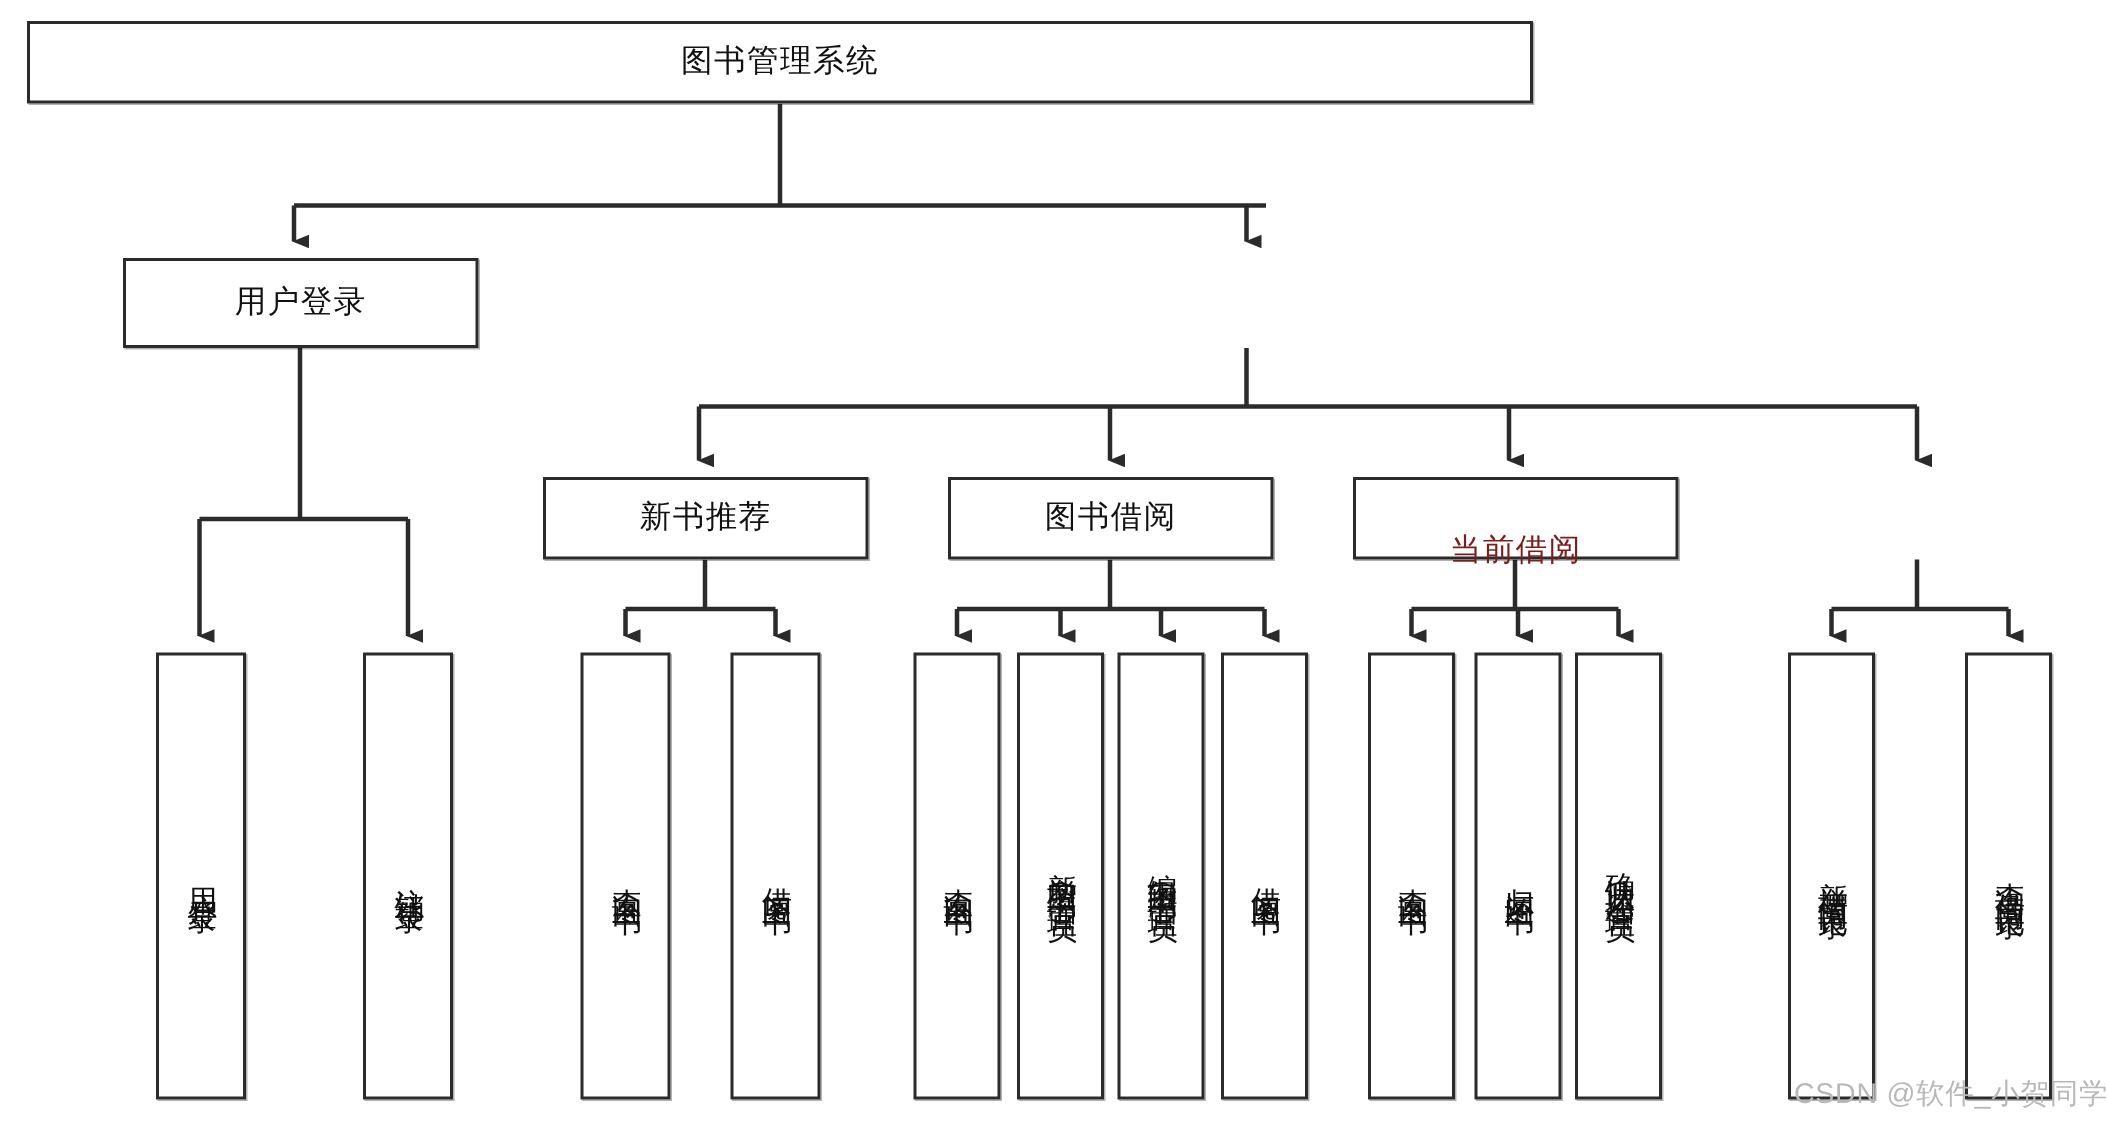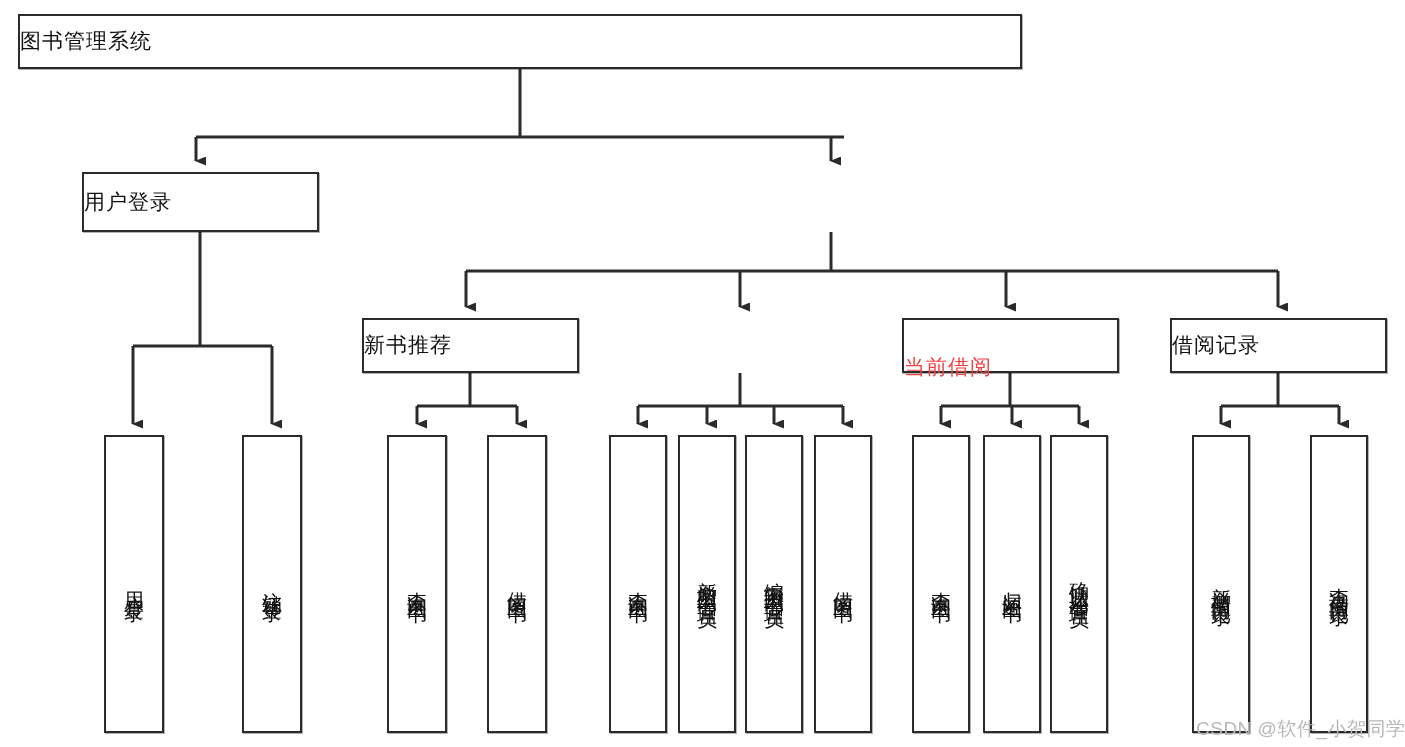--- a/index.html
+++ b/index.html
@@ -27,21 +27,21 @@
     height: 747px;
     pointer-events: none;
   }
   .node {
     position: absolute;
     box-sizing: border-box;
     background: #ffffff;
     border: 2.5px solid #2b2b2b;
     display: flex;
     align-items: center;
-    justify-content: flex-start;
+    justify-content: center;
     box-shadow: 1px 1px 0 rgba(0,0,0,0.30);
   }
   .node-label {
     font-size: 21px;
     line-height: 1.15;
     letter-spacing: 1px;
     color: #111111;
     white-space: nowrap;
     text-align: center;
   }
@@ -127,25 +127,25 @@
     <span class="node-label" style="color: rgb(17, 17, 17);">图书管理系统</span>
   </div>
 
   <div class="node" style="left: 82px; top: 172px; width: 237px; height: 60px; border-color: rgb(43, 43, 43); background: rgb(255, 255, 255);">
     <span class="node-label" style="color: rgb(17, 17, 17);">用户登录</span>
   </div>
 
   <div class="node" style="left: 362px; top: 318px; width: 217px; height: 55px; border-color: rgb(43, 43, 43); background: rgb(255, 255, 255);">
     <span class="node-label" style="color: rgb(17, 17, 17);">新书推荐</span>
   </div>
+  <div class="node" style="left: 632px; top: 318px; width: 217px; height: 55px; border-color: rgb(43, 43, 43); background: rgb(255, 255, 255);">
+    <span class="node-label" style="color: rgb(17, 17, 17);">图书借阅</span>
+  </div>
   <div class="node" style="left: 902px; top: 318px; width: 217px; height: 55px; border-color: rgb(43, 43, 43); background: rgb(255, 255, 255);">
-    <span class="node-label" style="color: #ef4444; margin-top: 43px;">当前借阅</span>
-  </div>
-  <div class="node" style="left: 1170px; top: 318px; width: 217px; height: 55px; border-color: rgb(43, 43, 43); background: rgb(255, 255, 255);">
-    <span class="node-label" style="color: rgb(17, 17, 17);">借阅记录</span>
+    <span class="node-label" style="color: #7f1d1d; margin-top: 43px;">当前借阅</span>
   </div>
 
   <div class="node vertical" style="left: 104px; top: 435px; width: 60px; height: 298px; border-color: rgb(43, 43, 43); background: rgb(255, 255, 255);">
     <span class="node-label" style="color: rgb(17, 17, 17);">用户登录</span>
   </div>
   <div class="node vertical" style="left: 242px; top: 435px; width: 60px; height: 298px; border-color: rgb(43, 43, 43); background: rgb(255, 255, 255);">
     <span class="node-label" style="color: rgb(17, 17, 17);">注销登录</span>
   </div>
   <div class="node vertical" style="left: 387px; top: 435px; width: 60px; height: 298px; border-color: rgb(43, 43, 43); background: rgb(255, 255, 255);">
     <span class="node-label" style="color: rgb(17, 17, 17);">查询图书</span>

